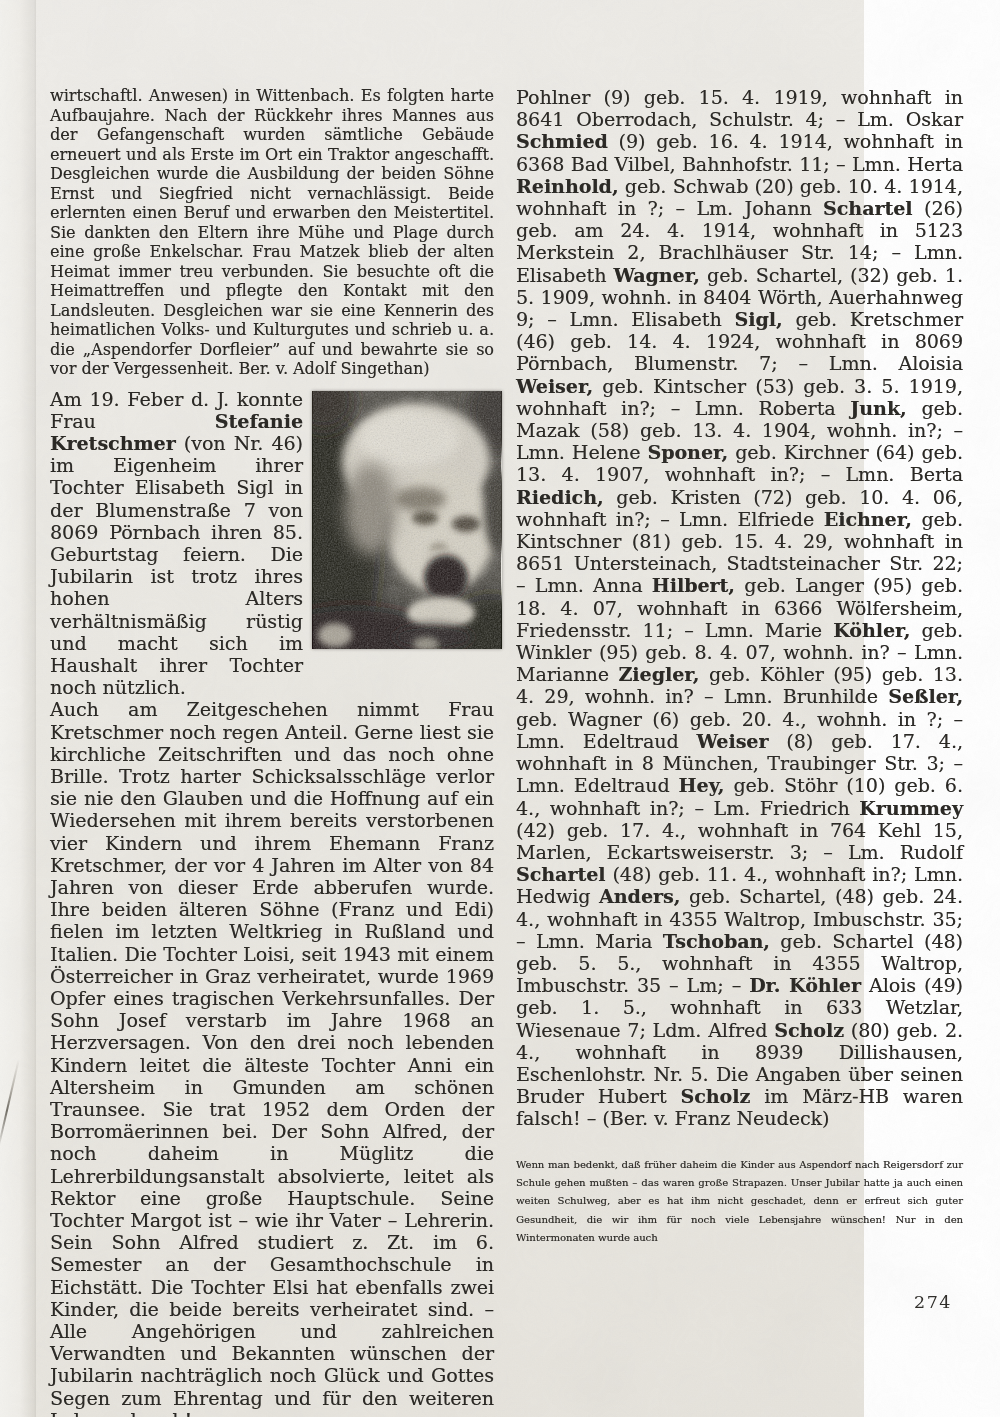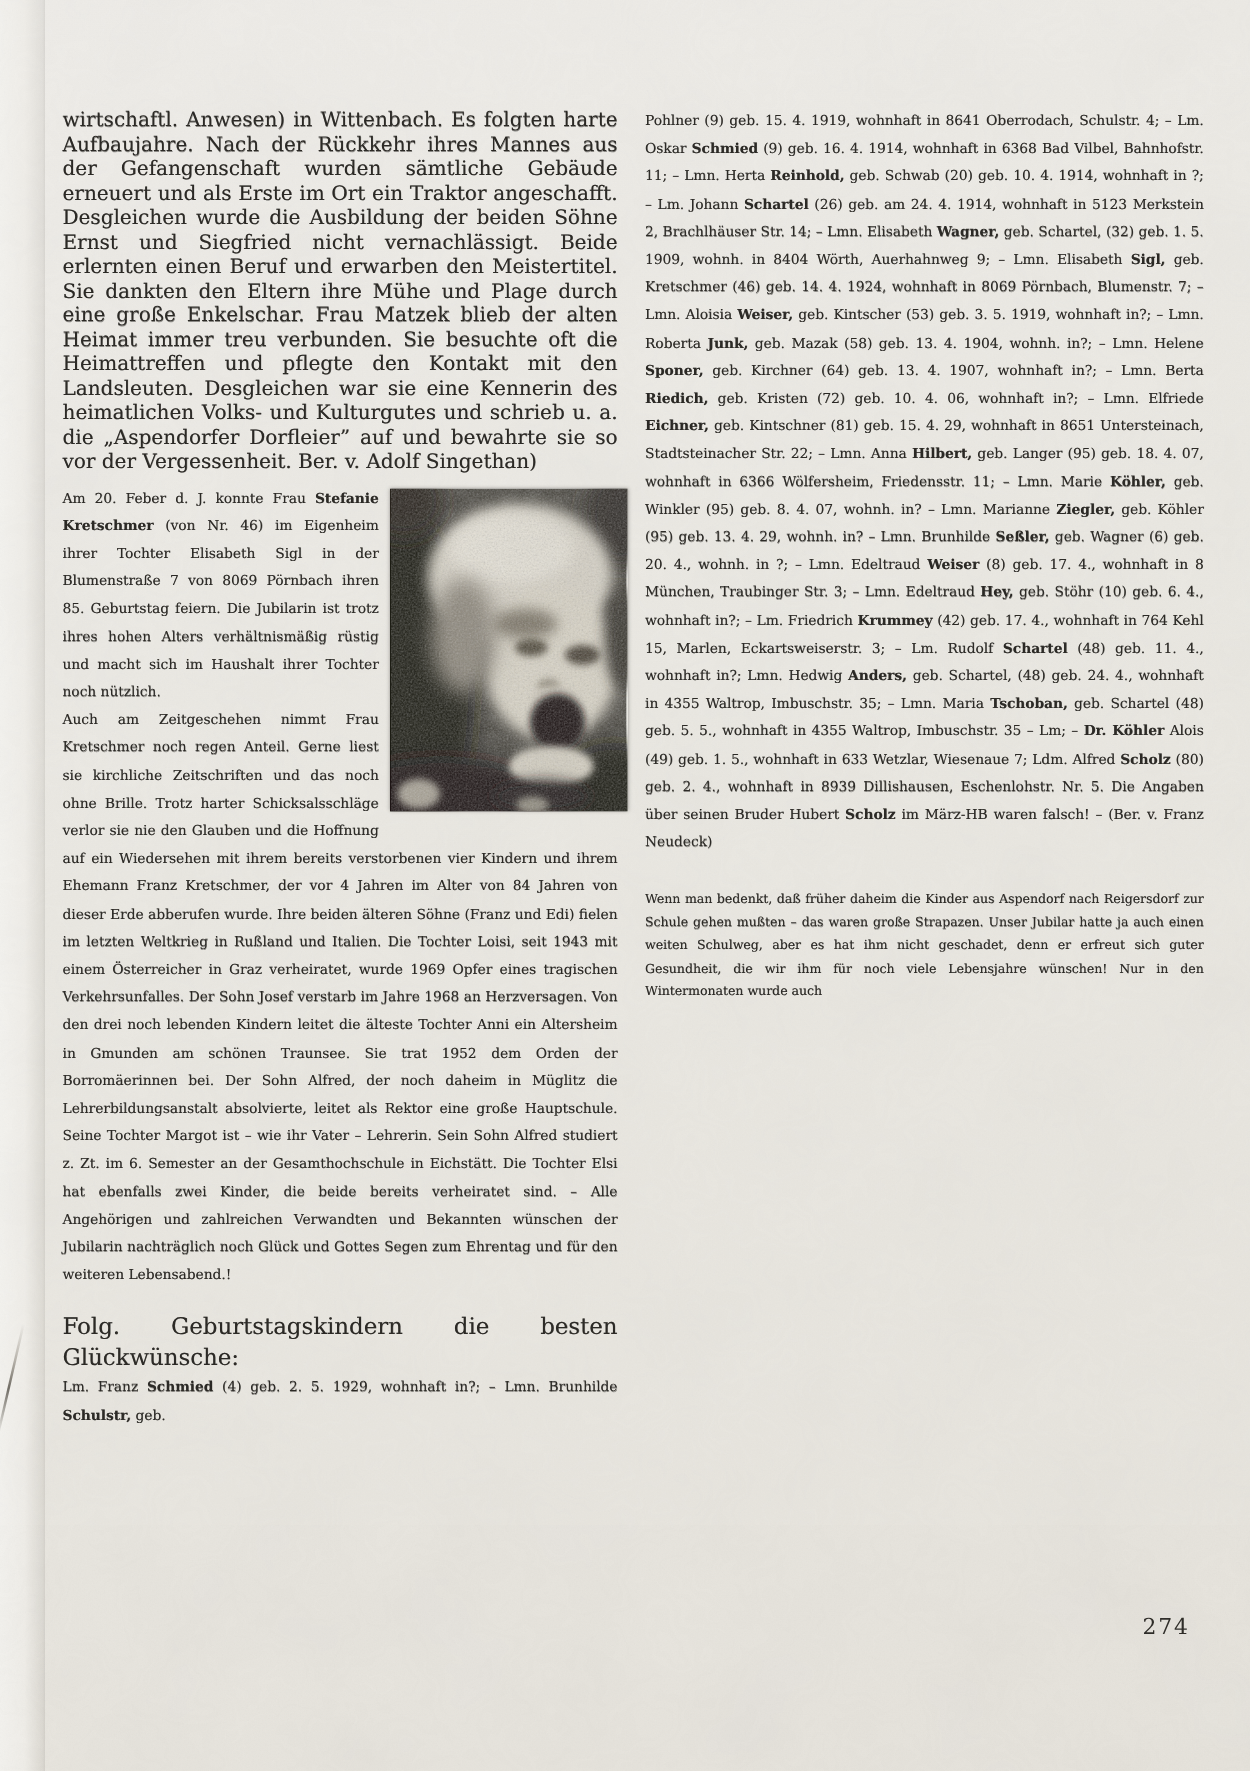--- a/index.html
+++ b/index.html
@@ -1,32 +1,32 @@
 <!DOCTYPE html>
 <html lang="de"><head>
 <meta charset="utf-8">
 <style>
   html,body{margin:0;padding:0;}
   body{width:1000px;height:1417px;overflow:hidden;
        font-family:"DejaVu Serif","Liberation Serif",serif;}
-  .page{position:relative;width:1000px;height:1417px;
+  .page{position:relative;width:864px;height:1417px;
         background:linear-gradient(160deg,#eeece8 0%,#eae8e2 42%,#e6e3dc 100%);
         color:#262420;}
   .page-edge{position:absolute;left:0;top:0;width:36px;height:100%;
         background:linear-gradient(to right,#f3f2ee 0%,#efede8 55%,rgba(120,115,105,0.10) 94%,rgba(90,86,78,0.14) 100%);}
   .crease{position:absolute;left:7px;top:1058px;width:2px;height:96px;
         background:linear-gradient(to bottom,rgba(0,0,0,0),#b9b5ad 30%,#6f6b63 55%,rgba(0,0,0,0) 95%);
         transform:rotate(13deg);}
   .col{position:absolute;text-align:justify;
        text-shadow:0.25px 0.25px 0 rgba(38,36,32,0.5);}
   .col-left{left:50px;top:86px;width:444px;}
   .col-right{left:516px;top:86px;width:447px;}
   p{margin:0;}
   .text-sm{font-size:16px;line-height:19.5px;margin-bottom:9px;}
-  .text-md{font-size:11px;line-height:22.2px;}
+  .text-md{font-size:19px;line-height:22.2px;}
   .text-xs{font-size:10px;line-height:18.4px;}
   .text-heading{font-size:18.3px;line-height:25px;margin-top:18px;}
   .bold{font-weight:700;}
   .photo-wrap{float:right;width:190px;height:258px;margin:3px -8px 7px 9px;
         box-shadow:0 0 3px rgba(40,38,33,0.45);}
   .photo-wrap svg{display:block;width:190px;height:258px;}
   .pagenum{position:absolute;left:914px;top:1292px;font-size:17.5px;
         letter-spacing:1.5px;color:#2a2824;}
   .paper-noise{position:absolute;inset:0;width:1000px;height:1417px;pointer-events:none;}
 </style>
@@ -80,21 +80,21 @@
           <ellipse cx="185" cy="120" rx="14" ry="40" fill="#35322b" filter="url(#b5)"></ellipse>
           <ellipse cx="126" cy="158" rx="9" ry="6" fill="#8d8676" filter="url(#b3)"></ellipse>
           <ellipse cx="130" cy="166" rx="18" ry="8" fill="#cfc9bb" filter="url(#b3)"></ellipse>
           <ellipse cx="133" cy="187" rx="22" ry="23" fill="#120f0a" filter="url(#b3)"></ellipse>
           <ellipse cx="128" cy="222" rx="34" ry="16" fill="#d3cec0" filter="url(#b3)"></ellipse>
           <ellipse cx="120" cy="246" rx="40" ry="13" fill="#1c1914" filter="url(#b5)"></ellipse>
           <ellipse cx="22" cy="244" rx="17" ry="12" fill="#a59f92" filter="url(#b3)"></ellipse>
           <ellipse cx="113" cy="253" rx="13" ry="7" fill="#8f8a7d" filter="url(#b3)"></ellipse>
           <rect width="188" height="258" filter="url(#ph-grain)" opacity="0.38"></rect>
         </svg>
-      </span><span><span>Am 20. Feber d. J. konnte Frau </span><span class="bold">Stefanie Kretschmer</span><span> (von Nr. 46) im Eigenheim ihrer Tochter Elisabeth Sigl in der Blumenstraße 7 von 8069 Pörnbach ihren 85. Geburtstag feiern. Die Jubilarin ist trotz ihres hohen Alters verhältnismäßig rüstig und macht sich im Haushalt ihrer Tochter noch nützlich.</span></span>
+      </span><span><span>Am 19. Feber d. J. konnte Frau </span><span class="bold">Stefanie Kretschmer</span><span> (von Nr. 46) im Eigenheim ihrer Tochter Elisabeth Sigl in der Blumenstraße 7 von 8069 Pörnbach ihren 85. Geburtstag feiern. Die Jubilarin ist trotz ihres hohen Alters verhältnismäßig rüstig und macht sich im Haushalt ihrer Tochter noch nützlich.</span></span>
     </p>
 
     <p class="text-md"><span>Auch am Zeitgeschehen nimmt Frau Kretschmer noch regen Anteil. Gerne liest sie kirchliche Zeitschriften und das noch ohne Brille. Trotz harter Schicksalsschläge verlor sie nie den Glauben und die Hoffnung auf ein Wiedersehen mit ihrem bereits verstorbenen vier Kindern und ihrem Ehemann Franz Kretschmer, der vor 4 Jahren im Alter von 84 Jahren von dieser Erde abberufen wurde. Ihre beiden älteren Söhne (Franz und Edi) fielen im letzten Weltkrieg in Rußland und Italien. Die Tochter Loisi, seit 1943 mit einem Österreicher in Graz verheiratet, wurde 1969 Opfer eines tragischen Verkehrsunfalles. Der Sohn Josef verstarb im Jahre 1968 an Herzversagen. Von den drei noch lebenden Kindern leitet die älteste Tochter Anni ein Altersheim in Gmunden am schönen Traunsee. Sie trat 1952 dem Orden der Borromäerinnen bei. Der Sohn Alfred, der noch daheim in Müglitz die Lehrerbildungsanstalt absolvierte, leitet als Rektor eine große Hauptschule. Seine Tochter Margot ist – wie ihr Vater – Lehrerin. Sein Sohn Alfred studiert z. Zt. im 6. Semester an der Gesamthochschule in Eichstätt. Die Tochter Elsi hat ebenfalls zwei Kinder, die beide bereits verheiratet sind. – Alle Angehörigen und zahlreichen Verwandten und Bekannten wünschen der Jubilarin nachträglich noch Glück und Gottes Segen zum Ehrentag und für den weiteren Lebensabend.!</span></p>
 
     <p class="text-heading"><span>Folg. Geburtstagskindern die besten Glückwünsche:</span></p>
 
     <p class="text-md"><span>Lm. Franz </span><span class="bold">Schmied</span><span> (4) geb. 2. 5. 1929, wohnhaft in?; – Lmn. Brunhilde </span><span class="bold">Schulstr,</span><span> geb.</span></p>
   </div>
 
   <div class="col col-right">

